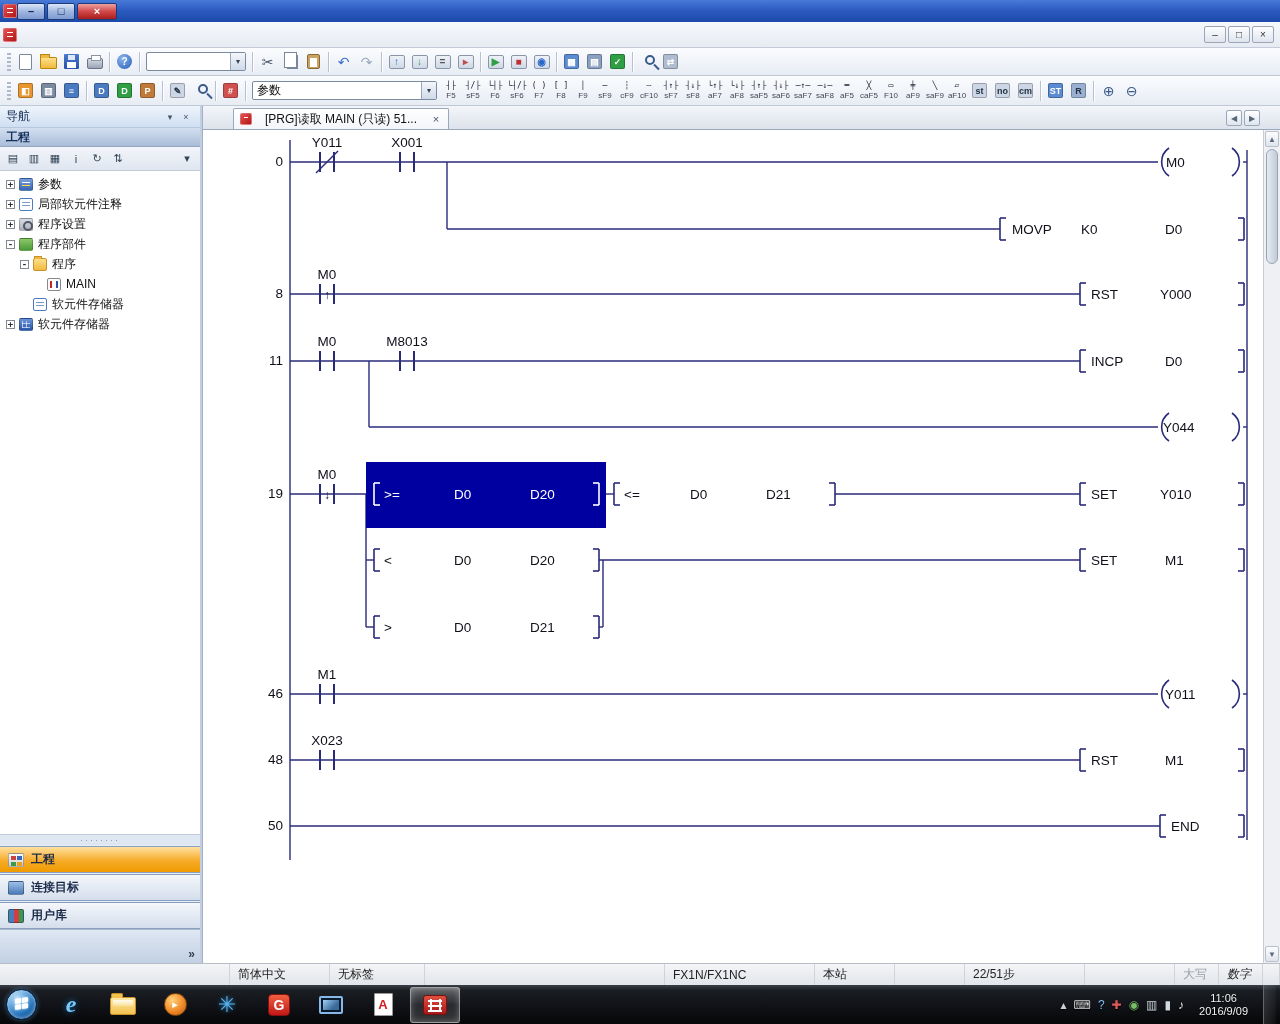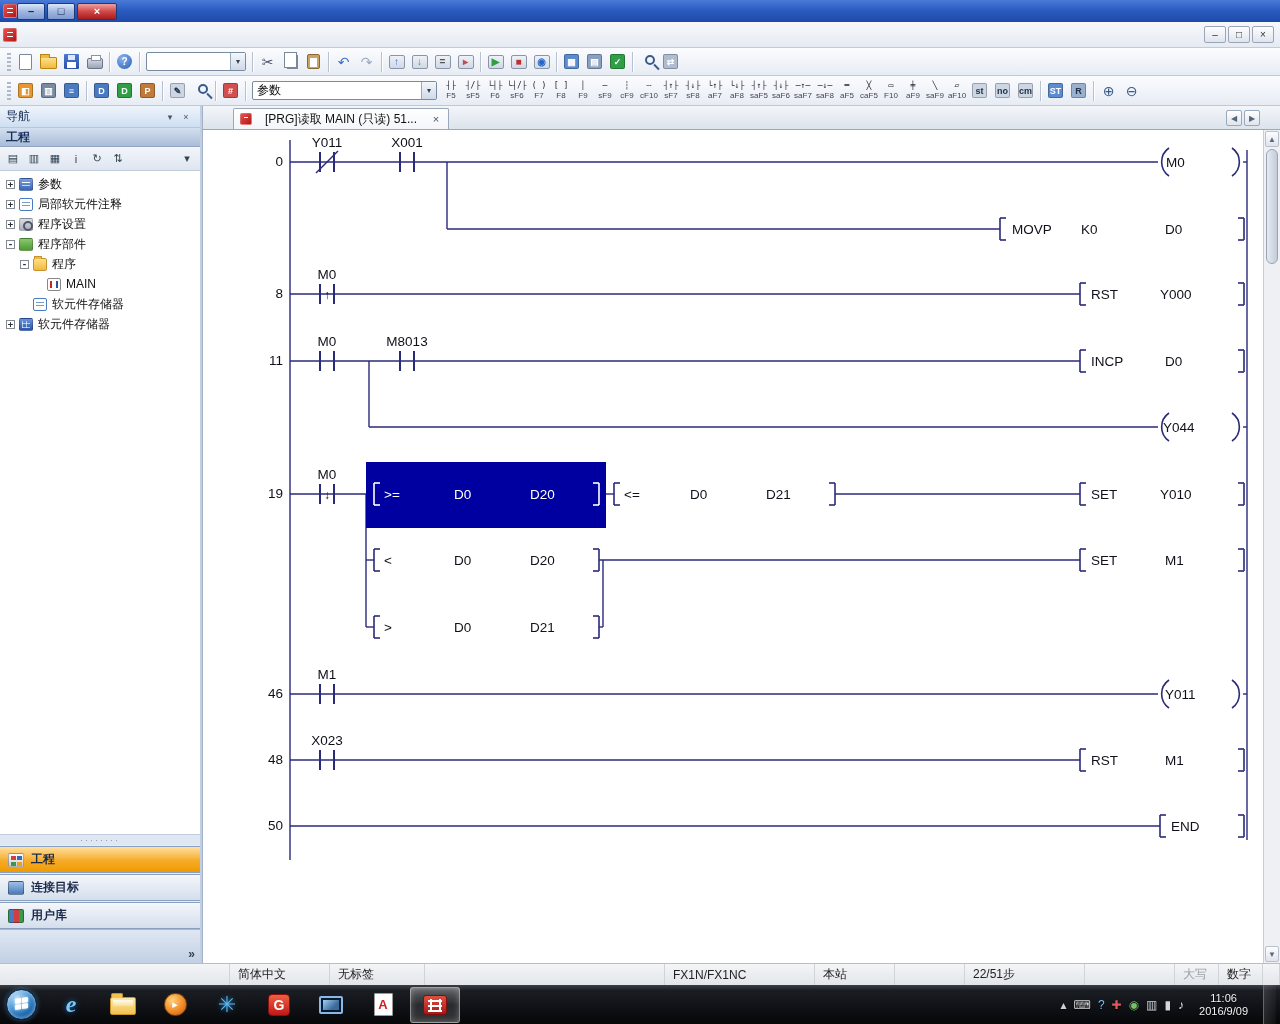--- a/index.html
+++ b/index.html
@@ -753,21 +753,21 @@
       </div>
       <div class="sseg" style="width: 120px;">
         <span>22/51步</span>
       </div>
       <div class="sseg" style="width: 90px;">
         <span></span>
       </div>
       <div class="sseg dim" style="width: 44px;">
         <span>大写</span>
       </div>
-      <div class="sseg" style="width: 44px;">
+      <div class="sseg" style="width: 44px; font-style: italic;">
         <span>数字</span>
       </div>
       <div class="sseg" style="width: 16px;">
         <span></span>
       </div>
     </div>
 
   <div class="taskbar">
     <div id="task-apps">
         <div class="orb">

